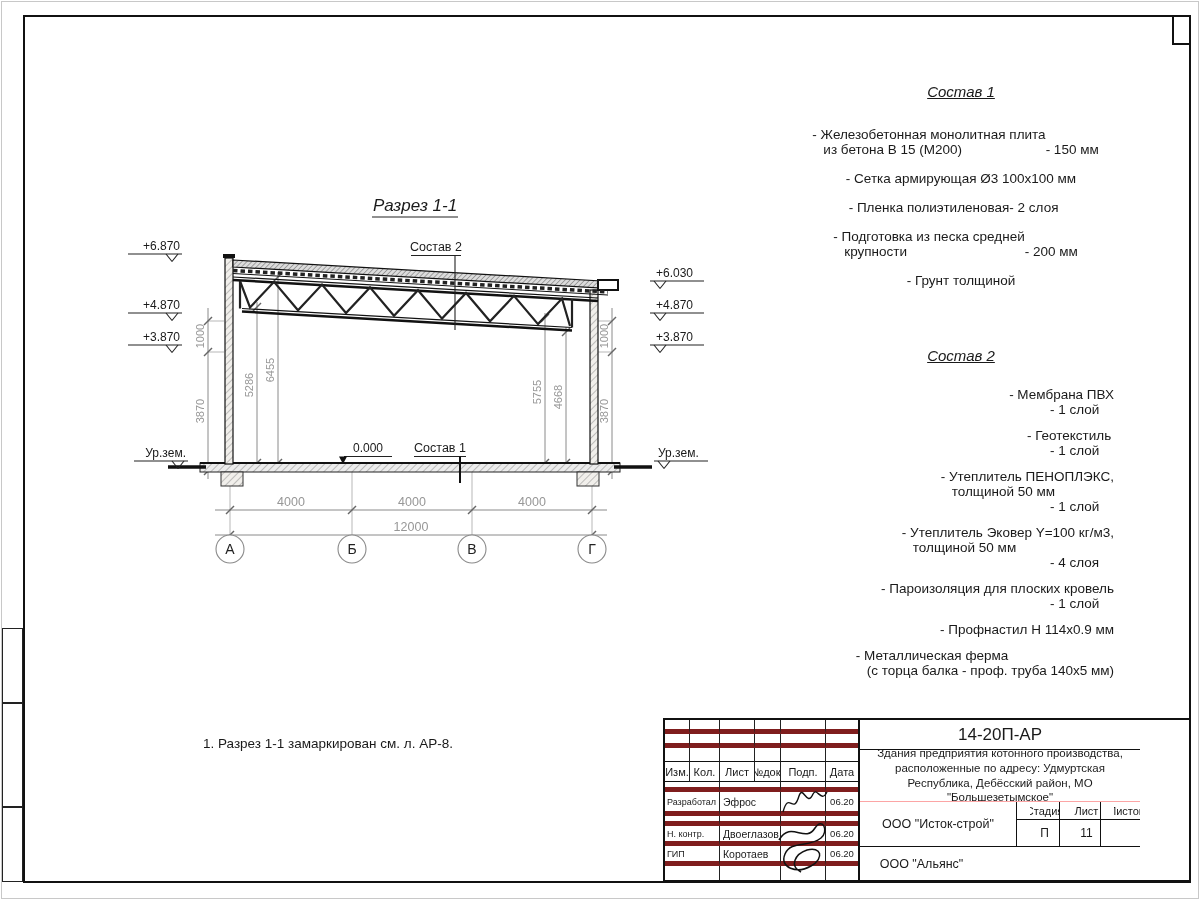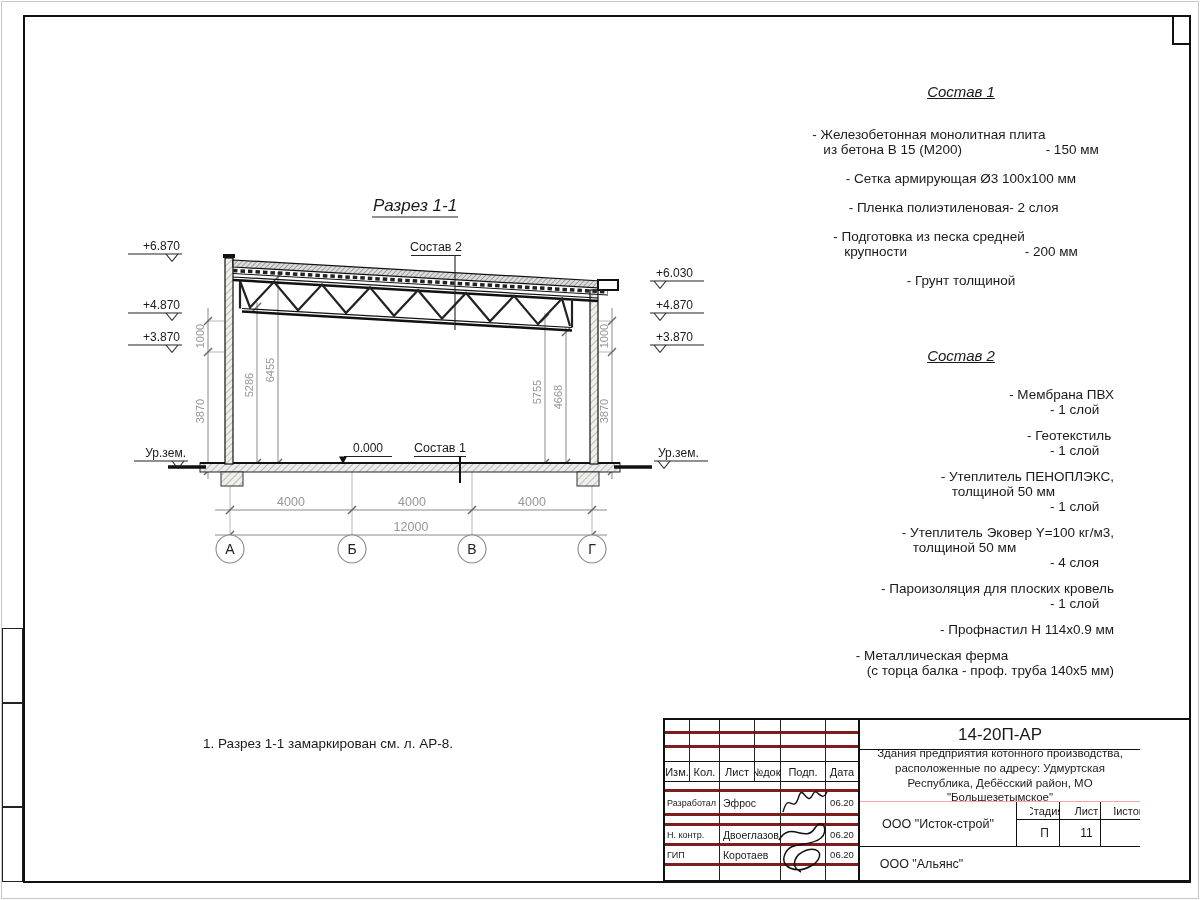--- a/index.html
+++ b/index.html
@@ -43,21 +43,21 @@
   .item .val { flex:none; width:64px; }
   .item .val:empty { display:none; }
 
   .note { position:absolute; left:203px; top:736px; font-size:13.5px; }
 
   
   .tb { position:absolute; left:663px; top:718px; width:528px; height:164px; border:2px solid #111; display:flex; background:#fff; }
   .tb-left { position:relative; width:195px; border-right:2px solid #111; display:grid;
              grid-template-columns:25px 30px 35px 26px 45px 1fr;
              grid-template-rows:14px 14px 14px 20px 10px 24px 10px 20px 20px 1fr; }
-  .tb-left > div { border-right:1px solid #222; border-bottom:3px solid #7f1d1d;
+  .tb-left > div { border-right:1px solid #222; border-bottom:5px solid #7f1d1d;
                    display:flex; align-items:center; justify-content:center; overflow:hidden; }
   .tb-left > div.nr { border-right:none; }
   .tb-left > div.nb { border-bottom:none; }
   .tb-left > div.s2c { grid-column:span 2; }
   .tb-left .hd { font-size:11px; }
   .tb-left .hd-small { font-size:11px; }
   .tb-left .role { font-size:9px; justify-content:flex-start; padding-left:2px; }
   .tb-left .nm { font-size:10.5px; justify-content:flex-start; padding-left:3px; }
   .tb-left .dt { font-size:9.5px; }
   .tb-left .tkb { border-bottom:1.5px solid #111; }

